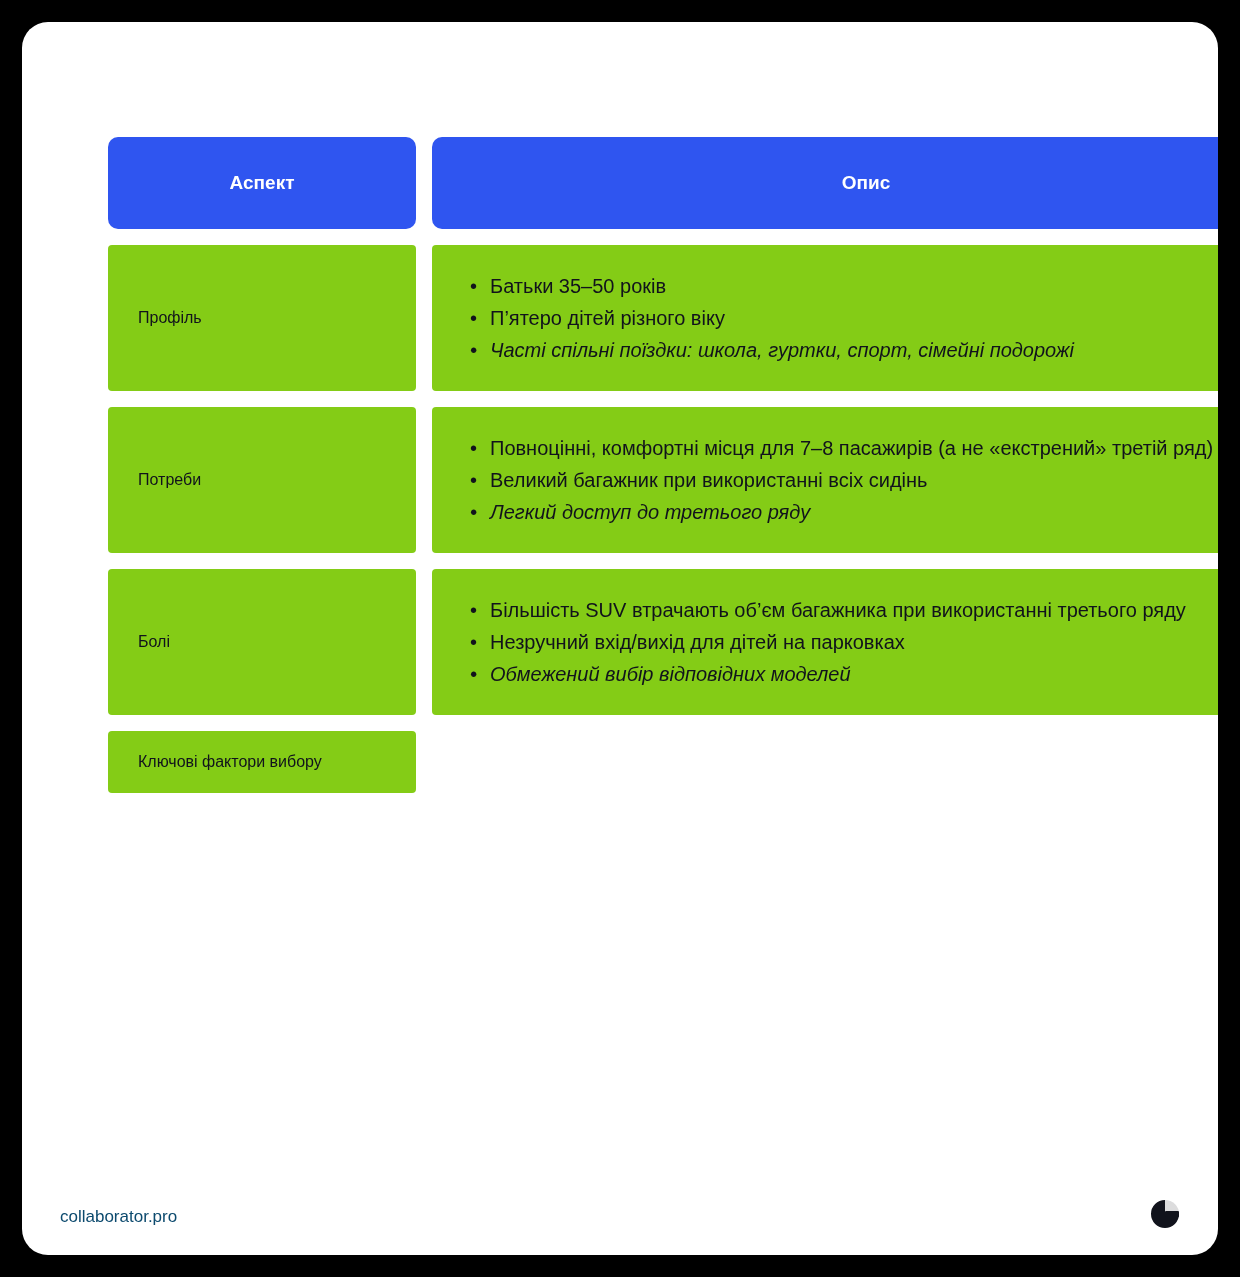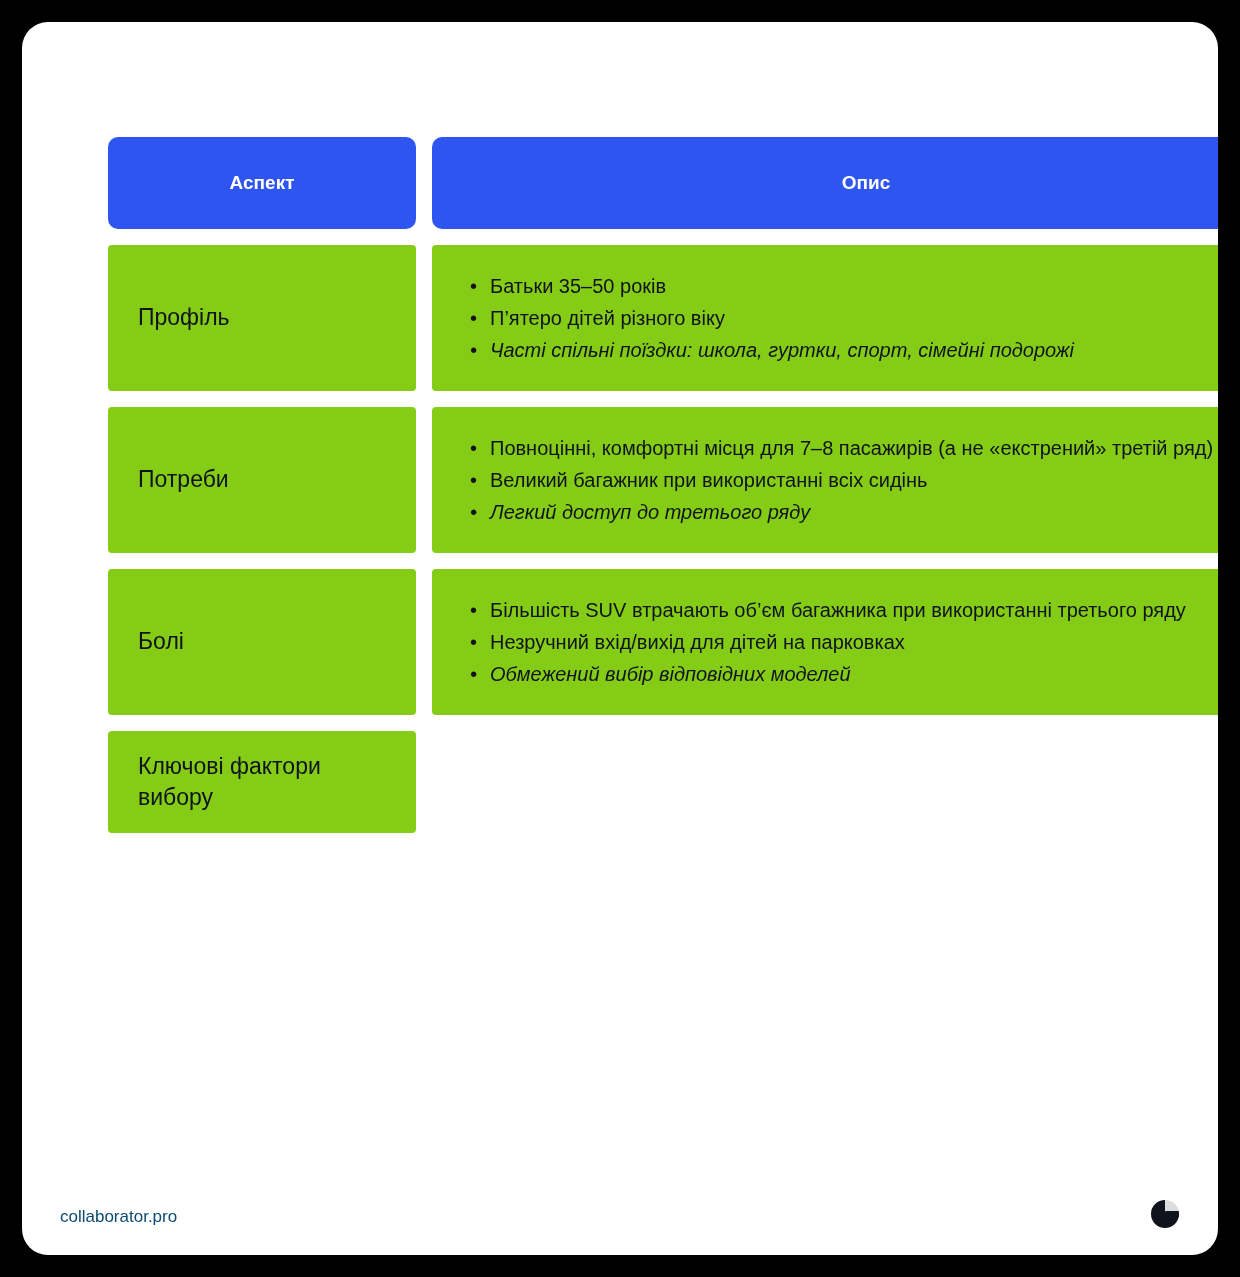--- a/index.html
+++ b/index.html
@@ -77,21 +77,21 @@
   }
 
   .col-desc {
     flex: 1 1 auto;
   }
 
   .aspect-cell {
     display: flex;
     align-items: center;
     padding: 20px 30px;
-    font-size: 23px;
+    font-size: 16px;
     color: #11131c;
     line-height: 1.35;
   }
 
   .desc-cell {
     padding: 26px 34px 26px 30px;
     display: flex;
     align-items: center;
   }
 

